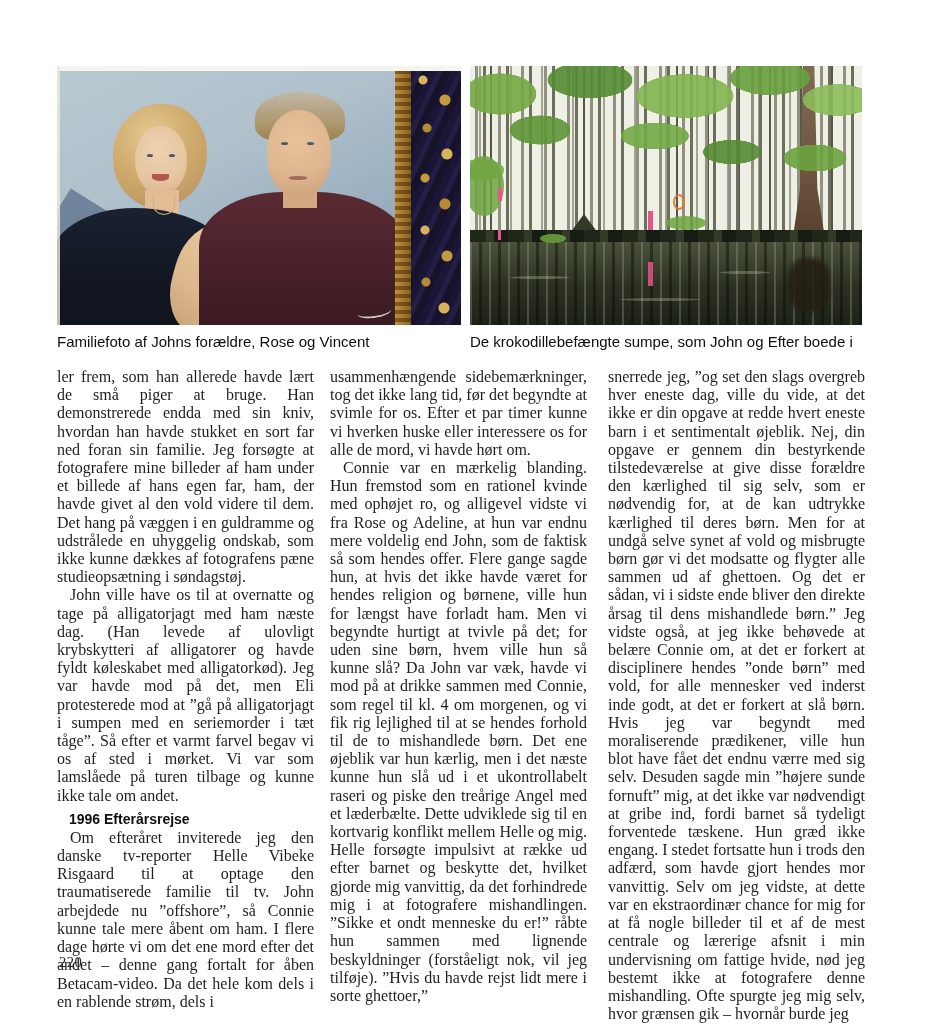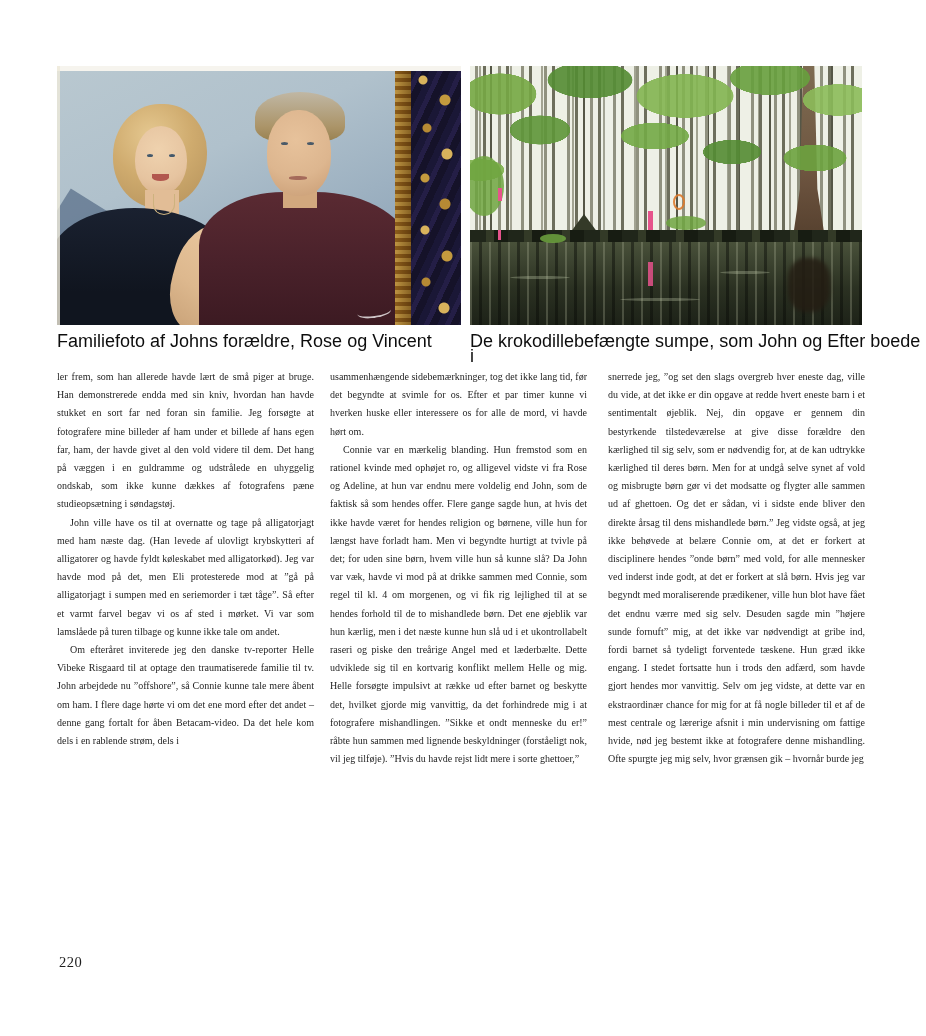--- a/index.html
+++ b/index.html
@@ -82,23 +82,23 @@
     repeating-linear-gradient(90deg,rgba(170,175,148,.30) 0 2px,transparent 2px 9px,rgba(8,10,6,.45) 9px 12px,transparent 12px 19px),
     linear-gradient(180deg,#49513a 0%,#2b3122 55%,#1d2218 100%);}
   .sw-refl-r{left:318px;top:192px;width:42px;height:54px;border-radius:40%;background:#241d13;opacity:.85;filter:blur(2px);}
   .sw-glint{height:3px;background:rgba(205,214,183,.30);border-radius:50%;}
   .sw-green{border-radius:50%;background:#6fa53f;opacity:.85;}
   .sw-pink{background:#e6548c;}
   .sw-orange{left:203px;top:128px;width:8px;height:12px;border:2px solid #dd7b2e;border-radius:50%;background:transparent;opacity:.9;}
 
   
   .caption{position:absolute;top:334px;font-family:"Liberation Sans",sans-serif;
-    font-size:18px;line-height:15px;color:#0d0d0d;}
+    font-size:15px;line-height:15px;color:#0d0d0d;}
   .col{position:absolute;top:368px;width:257px;}
-  .col p{margin:0;font-size:10px;line-height:18.2px;text-align:justify;}
+  .col p{margin:0;font-size:16px;line-height:18.2px;text-align:justify;}
   .col p.indent{text-indent:13px;}
   .col h3{margin:5px 0 1px 0;padding-left:12px;font-family:"Liberation Sans",sans-serif;
     font-size:14px;line-height:18px;color:#0d0d0d;}
   #page-num{position:absolute;left:59px;top:954px;font-size:14.5px;letter-spacing:.5px;}
 </style>
 </head>
 <body>
 
 <div class="fig" id="fig-left">
   <div class="abs shadow-wedge"></div>
@@ -154,20 +154,21 @@
   <div class="abs sw-pink" style="left:178px;top:196px;width:5px;height:24px;opacity:.85;"></div>
   <div class="abs sw-orange"></div>
 </div>
 
 <div class="caption" style="left:57px;">Familiefoto af Johns forældre, Rose og Vincent</div>
 <div class="caption" style="left:470px;">De krokodillebefængte sumpe, som John og Efter boede i</div>
 
 <div class="col" style="left:57px;">
   <p>ler frem, som han allerede havde lært de små piger at bruge. Han demonstrerede endda med sin kniv, hvordan han havde stukket en sort far ned foran sin familie. Jeg forsøgte at fotografere mine billeder af ham under et billede af hans egen far, ham, der havde givet al den vold videre til dem. Det hang på væggen i en guldramme og udstrålede en uhyggelig ondskab, som ikke kunne dækkes af fotografens pæne studieopsætning i søndagstøj.</p>
   <p class="indent">John ville have os til at overnatte og tage på alligatorjagt med ham næste dag. (Han levede af ulovligt krybskytteri af alligatorer og havde fyldt køleskabet med alligatorkød). Jeg var havde mod på det, men Eli protesterede mod at ”gå på alligatorjagt i sumpen med en seriemorder i tæt tåge”. Så efter et varmt farvel begav vi os af sted i mørket. Vi var som lamslåede på turen tilbage og kunne ikke tale om andet.</p>
+  <h3>1996 Efterårsrejse</h3>
   <p class="indent">Om efteråret inviterede jeg den danske tv-reporter Helle Vibeke Risgaard til at optage den traumatiserede familie til tv. John arbejdede nu ”offshore”, så Connie kunne tale mere åbent om ham. I flere dage hørte vi om det ene mord efter det andet – denne gang fortalt for åben Betacam-video. Da det hele kom dels i en rablende strøm, dels i</p>
 </div>
 
 <div class="col" style="left:330px;">
   <p>usammenhængende sidebemærkninger, tog det ikke lang tid, før det begyndte at svimle for os. Efter et par timer kunne vi hverken huske eller interessere os for alle de mord, vi havde hørt om.</p>
   <p class="indent">Connie var en mærkelig blanding. Hun fremstod som en rationel kvinde med ophøjet ro, og alligevel vidste vi fra Rose og Adeline, at hun var endnu mere voldelig end John, som de faktisk så som hendes offer. Flere gange sagde hun, at hvis det ikke havde været for hendes religion og børnene, ville hun for længst have forladt ham. Men vi begyndte hurtigt at tvivle på det; for uden sine børn, hvem ville hun så kunne slå? Da John var væk, havde vi mod på at drikke sammen med Connie, som regel til kl. 4 om morgenen, og vi fik rig lejlighed til at se hendes forhold til de to mishandlede børn. Det ene øjeblik var hun kærlig, men i det næste kunne hun slå ud i et ukontrollabelt raseri og piske den treårige Angel med et læderbælte. Dette udviklede sig til en kortvarig konflikt mellem Helle og mig. Helle forsøgte impulsivt at række ud efter barnet og beskytte det, hvilket gjorde mig vanvittig, da det forhindrede mig i at fotografere mishandlingen. ”Sikke et ondt menneske du er!” råbte hun sammen med lignende beskyldninger (forståeligt nok, vil jeg tilføje). ”Hvis du havde rejst lidt mere i sorte ghettoer,”</p>
 </div>
 
 <div class="col" style="left:608px;">
   <p>snerrede jeg, ”og set den slags overgreb hver eneste dag, ville du vide, at det ikke er din opgave at redde hvert eneste barn i et sentimentalt øjeblik. Nej, din opgave er gennem din bestyrkende tilstedeværelse at give disse forældre den kærlighed til sig selv, som er nødvendig for, at de kan udtrykke kærlighed til deres børn. Men for at undgå selve synet af vold og misbrugte børn gør vi det modsatte og flygter alle sammen ud af ghettoen. Og det er sådan, vi i sidste ende bliver den direkte årsag til dens mishandlede børn.” Jeg vidste også, at jeg ikke behøvede at belære Connie om, at det er forkert at disciplinere hendes ”onde børn” med vold, for alle mennesker ved inderst inde godt, at det er forkert at slå børn. Hvis jeg var begyndt med moraliserende prædikener, ville hun blot have fået det endnu værre med sig selv. Desuden sagde min ”højere sunde fornuft” mig, at det ikke var nødvendigt at gribe ind, fordi barnet så tydeligt forventede tæskene. Hun græd ikke engang. I stedet fortsatte hun i trods den adfærd, som havde gjort hendes mor vanvittig. Selv om jeg vidste, at dette var en ekstraordinær chance for mig for at få nogle billeder til et af de mest centrale og lærerige afsnit i min undervisning om fattige hvide, nød jeg bestemt ikke at fotografere denne mishandling. Ofte spurgte jeg mig selv, hvor grænsen gik – hvornår burde jeg</p>

